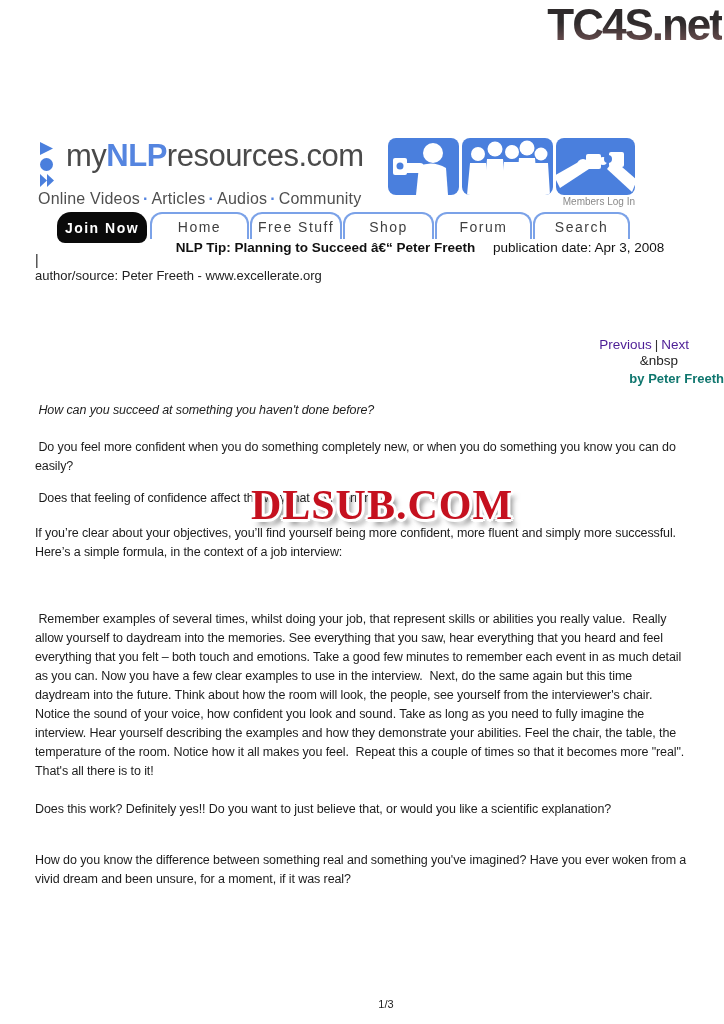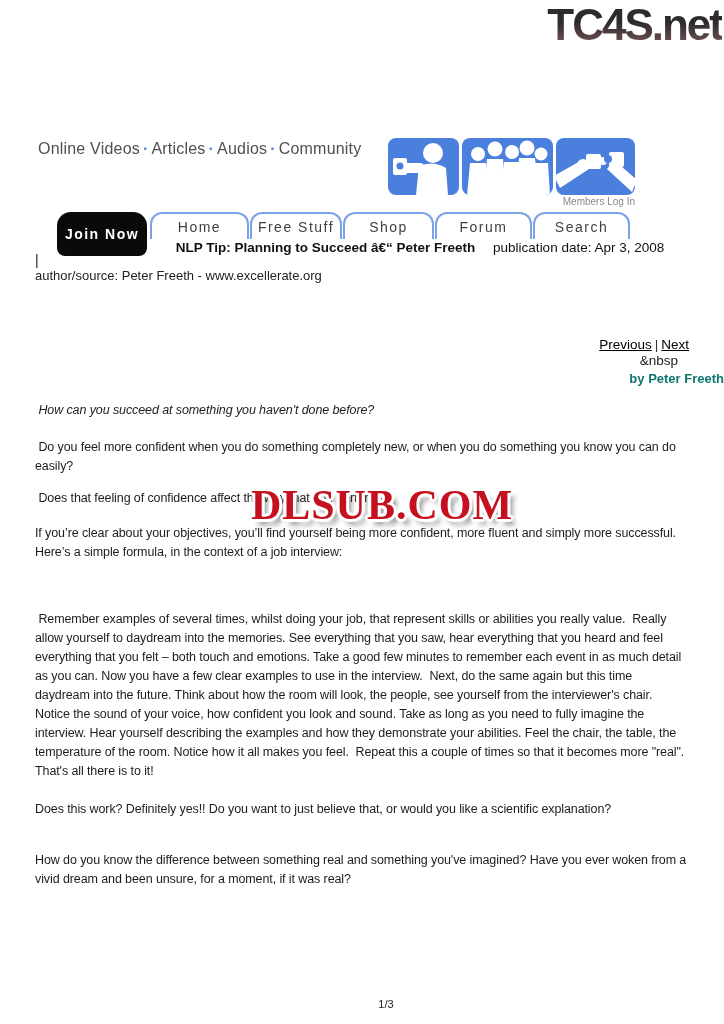--- a/index.html
+++ b/index.html
@@ -66,21 +66,21 @@
   .tile svg { display: block; width: 100%; height: 100%; }
   .members-login {
     position: absolute; left: 388px; top: 196px; width: 247px;
     text-align: right; font-size: 10px; color: #8a8a8a;
     cursor: pointer;
   }
 
   
   .nav-row { position: absolute; left: 57px; top: 212px; display: flex; align-items: flex-start; }
   .join-tab {
-    width: 90px; height: 44px; background: #0a0a0a; color: #fff;
+    width: 90px; height: 31px; background: #0a0a0a; color: #fff;
     border-radius: 14px 14px 8px 8px;
     font-size: 14px; font-weight: 700; letter-spacing: 1.5px;
     display: flex; align-items: center; justify-content: center;
     cursor: pointer; margin-right: 3px;
   }
   .tab {
     height: 27px; background: #fff;
     border: 2px solid #7ba2e8; border-bottom: none;
     border-radius: 12px 12px 0 0;
     font-size: 14px; color: #3f3f3f; letter-spacing: 1.5px;
@@ -99,21 +99,21 @@
     padding-left: 116px; text-align: center;
     font-size: 13.5px; color: #111; white-space: nowrap; z-index: 5;
   }
   .title-line .t-bold { font-weight: 700; }
   .title-line .t-pub { margin-left: 14px; font-weight: 400; }
   .pipe-char { position: absolute; left: 35px; top: 252px; font-size: 14px; color: #222; }
   .author-line { position: absolute; left: 35px; top: 268px; font-size: 13px; color: #222; }
 
   
   .pag { position: absolute; right: 35px; top: 337px; font-size: 13.5px; text-align: right; color: #333; }
-  .pag a { color: #000000; text-decoration: underline; cursor: pointer; }
+  .pag a { color: #4c1d95; cursor: pointer; }
   .pag .sep { color: #333; padding: 0 3px; }
   .nbsp-line { position: absolute; right: 46px; top: 353px; font-size: 13.5px; color: #222; text-align: right; }
 
   .byline { position: absolute; left: 0; right: 0; top: 371px; text-align: right; font-size: 13px; font-weight: 700; color: #0f766e; }
 
   
   .para {
     position: absolute; left: 35px; width: 655px;
     font-size: 12.5px; line-height: 19px; color: #1c1c1c;
     letter-spacing: -0.1px; white-space: pre-wrap;
@@ -132,20 +132,29 @@
   .page-indicator { position: absolute; left: 0; right: 0; top: 998px; text-align: center; font-size: 11px; color: #222; margin-left: 48px; }
 </style>
 </head>
 <body>
 
 <div id="page">
 
   <div class="wm-top">TC4S.net</div>
 
   <div class="logo-block">
+    <div class="logo-row">
+      <svg class="logo-mark" viewBox="0 0 22 48">
+        <polygon points="2,1 15,7.5 2,14" fill="#4a7fdd"></polygon>
+        <circle cx="8.5" cy="23.5" r="6.5" fill="#4a7fdd"></circle>
+        <polygon points="2,33 9,39.5 2,46" fill="#4a7fdd"></polygon>
+        <polygon points="9,33 16,39.5 9,46" fill="#4a7fdd"></polygon>
+      </svg>
+      <div class="logo-text"><span>my</span><span class="hl">NLP</span><span>resources.com</span></div>
+    </div>
     <div class="tagline"><span>Online Videos</span><span class="dot">·</span><span>Articles</span><span class="dot">·</span><span>Audios</span><span class="dot">·</span><span>Community</span></div>
   </div>
 
   <div class="tiles">
     <div class="tile tile-1">
       <svg viewBox="0 0 71 57">
         <circle cx="45" cy="15" r="10" fill="#fff"></circle>
         <path d="M31 28 Q45 22 58 30 L60 57 L28 57 Z" fill="#fff"></path>
         <rect x="12" y="25" width="24" height="10" rx="4" fill="#fff"></rect>
         <rect x="5" y="20" width="14" height="17" rx="2" fill="#fff"></rect>

